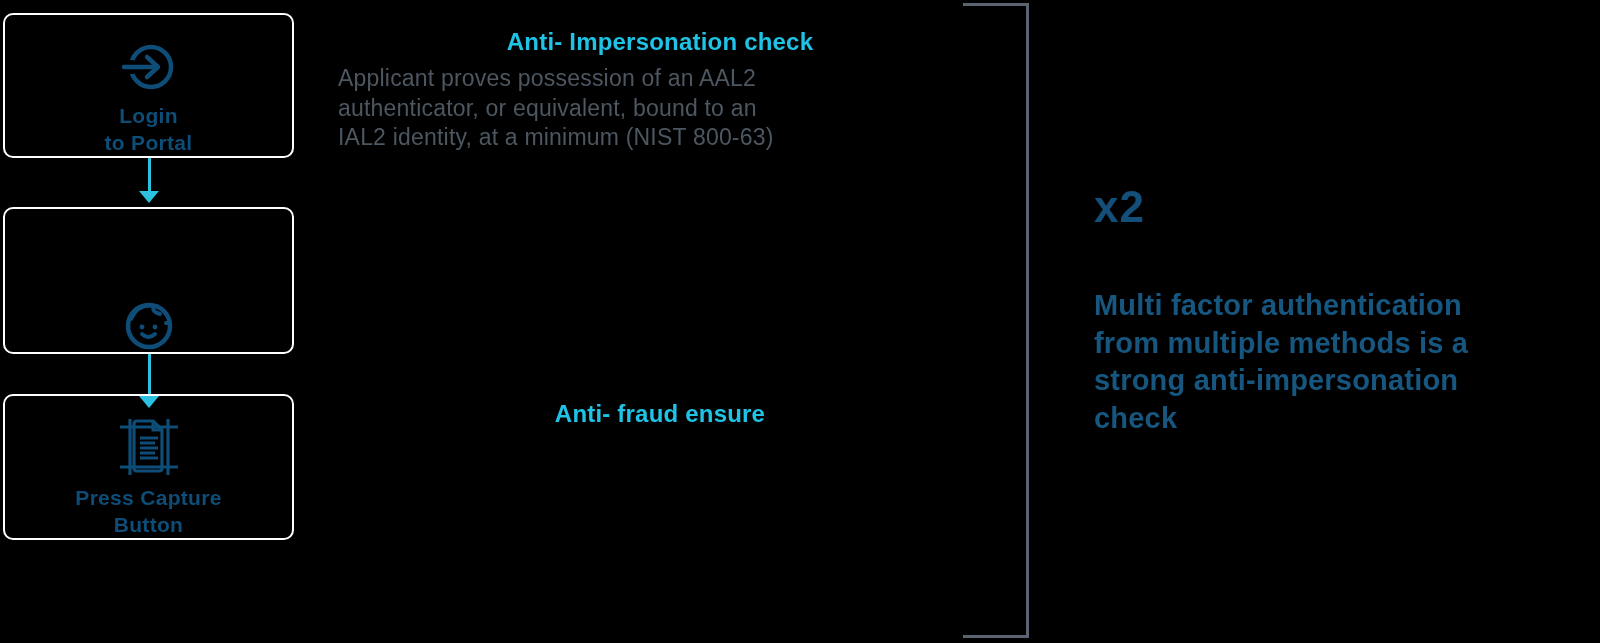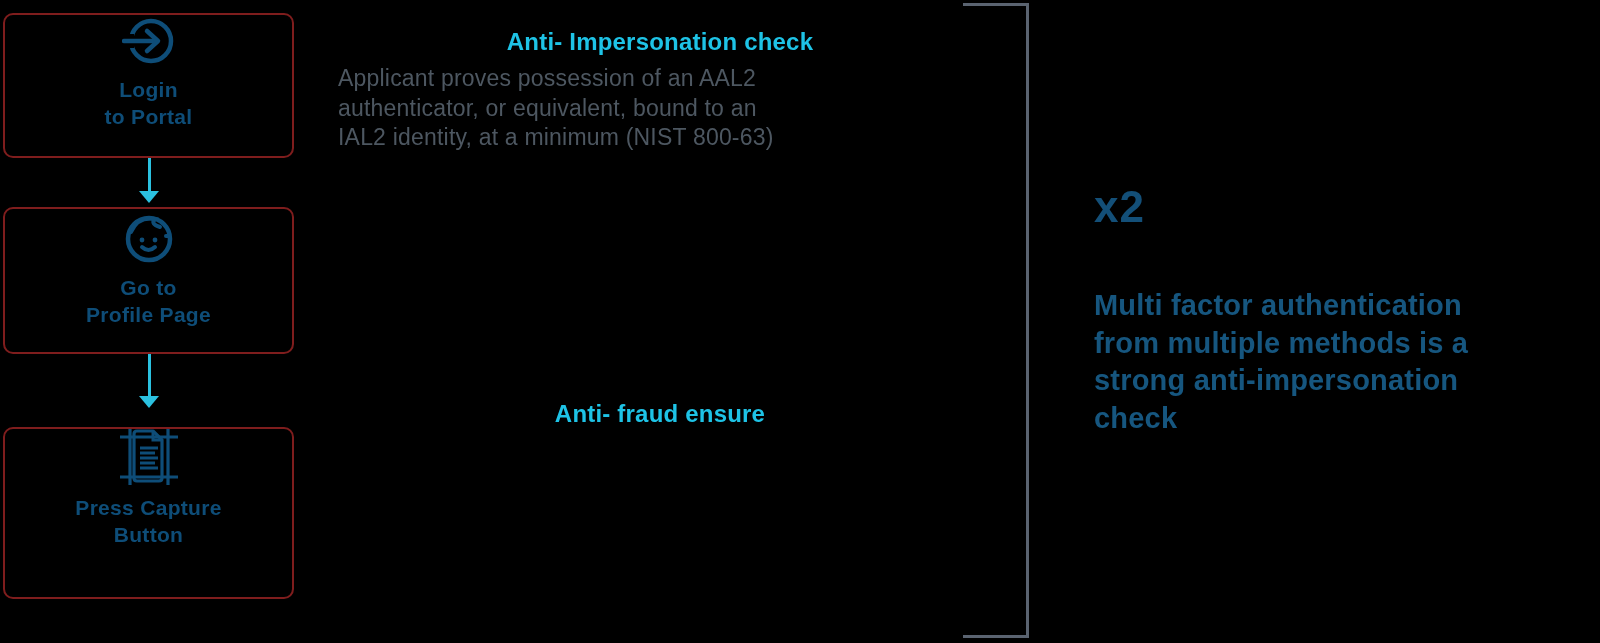--- a/index.html
+++ b/index.html
@@ -10,32 +10,32 @@
     background: #000000;
     font-family: "Liberation Sans", sans-serif;
     overflow: hidden;
   }
 
   
   .step {
     position: absolute;
     left: 3px;
     width: 291px;
-    border: 2px solid #7f1d1d;
+    border: 2px solid #ffffff;
     border-radius: 10px;
     box-sizing: border-box;
     display: flex;
     flex-direction: column;
     align-items: center;
-    justify-content: flex-start;
+    justify-content: flex-end;
     gap: 9px;
   }
   .step-1 { top: 13px;  height: 145px; }
   .step-2 { top: 207px; height: 147px; }
-  .step-3 { top: 427px; height: 172px; }
+  .step-3 { top: 394px; height: 146px; }
   .step-label {
     color: #0E4D78;
     font-weight: 700;
     font-size: 21px;
     line-height: 27px;
     text-align: center;
     white-space: pre-line;
     letter-spacing: 0.3px;
   }
 
@@ -146,22 +146,20 @@
     <span class="icon">
       <svg width="54" height="56" viewBox="0 0 54 56">
         <circle cx="27" cy="30" r="21" fill="none" stroke="#0E4D78" stroke-width="4.5"></circle>
         <path d="M9 23 Q 16 7 33 10 Q 28 15 38 18" fill="none" stroke="#0E4D78" stroke-width="4" stroke-linecap="round"></path>
         <circle cx="20" cy="31" r="2.4" fill="#0E4D78"></circle>
         <circle cx="33" cy="31" r="2.4" fill="#0E4D78"></circle>
         <path d="M20 38 Q 26.5 44 33 38" fill="none" stroke="#0E4D78" stroke-width="4" stroke-linecap="round"></path>
         <line x1="44" y1="27" x2="47" y2="27" stroke="#0E4D78" stroke-width="4" stroke-linecap="round"></line>
       </svg>
     </span>
-    <span class="step-label">Go to
-Profile Page</span>
   </div>
 
   <div class="arrow arrow-2">
     <div class="arrow-stem"></div>
     <div class="arrow-head"></div>
   </div>
 
   <div class="step step-3">
     <span class="icon">
       <svg width="58" height="56" viewBox="0 0 58 56">

